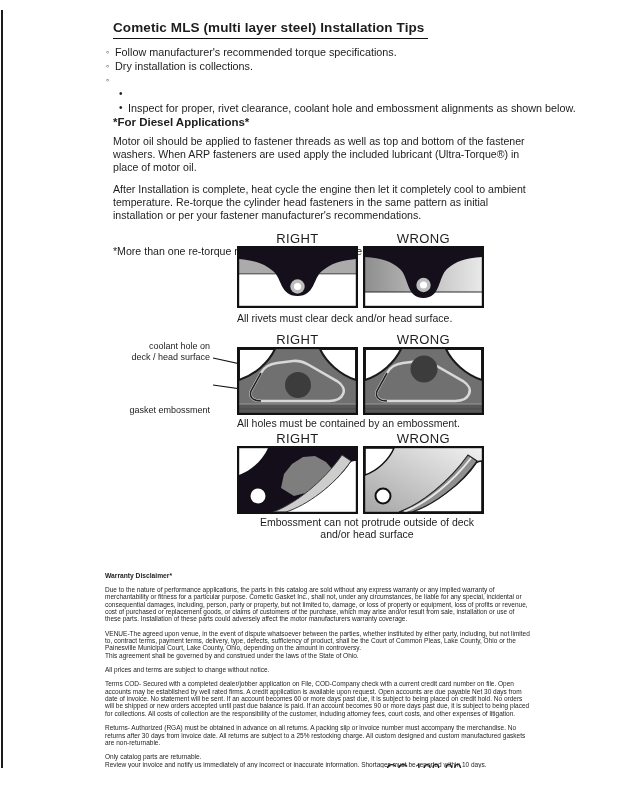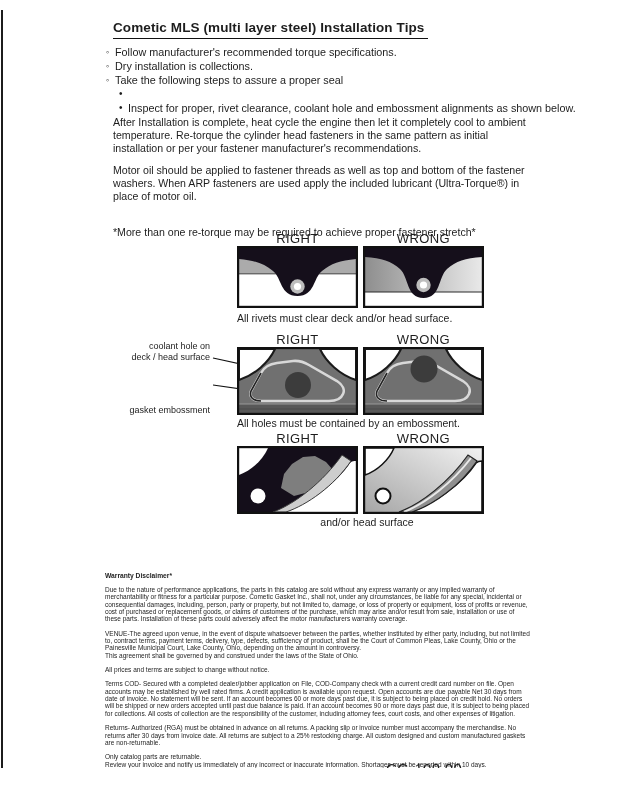--- a/index.html
+++ b/index.html
@@ -59,34 +59,34 @@
     <div class="b-row">
       <span class="b-glyph">◦</span>
       <span>Follow manufacturer's recommended torque specifications.</span>
     </div>
     <div class="b-row">
       <span class="b-glyph">◦</span>
       <span>Dry installation is collections.</span>
     </div>
     <div class="b-row">
       <span class="b-glyph">◦</span>
-      <span>Take the following steps to assure a proper seal</span>
     </div>
     <div class="b-row sub">
       <span class="b-glyph dot">•</span>
     </div>
     <div class="b-row sub">
       <span class="b-glyph dot">•</span>
       <span>Inspect for proper, rivet clearance, coolant hole and embossment alignments as shown below.</span>
     </div>
   </div>
 
   <div class="diesel">
+    <div class="diesel-h">*For Diesel Applications*</div>
+    <p>Motor oil should be applied to fastener threads as well as top and bottom of the fastener washers. When ARP fasteners are used apply the included lubricant (Ultra-Torque®) in place of motor oil.</p>
     <p>After Installation is complete, heat cycle the engine then let it completely cool to ambient temperature. Re-torque the cylinder head fasteners in the same pattern as initial installation or per your fastener manufacturer's recommendations.</p>
-    <p>Motor oil should be applied to fastener threads as well as top and bottom of the fastener washers. When ARP fasteners are used apply the included lubricant (Ultra-Torque®) in place of motor oil.</p>
     <p class="note">*More than one re-torque may be required to achieve proper fastener stretch*</p>
   </div>
 
   <div class="fig-label" style="left:237px;top:231px;">RIGHT</div>
   <div class="fig-label" style="left:363px;top:231px;">WRONG</div>
 
   <div class="fig-panel" style="left:237px;top:246px;">
     <svg viewBox="0 0 121 62">
       <rect x="1" y="1" width="119" height="60" fill="#ffffff"></rect>
       <rect x="2" y="13" width="117" height="15" fill="#ababab"></rect>
@@ -193,20 +193,21 @@
       <path d="M119,15 V66 H48 C72,57 99,38 113,17 C115,15 117,15 119,15 Z" fill="#ffffff" stroke="#111" stroke-width="1.5"></path>
       <path d="M36,66 C58,58 86,36 105,9 L114,15 C97,40 70,59 49,66 Z" fill="#8f8f8f" stroke="#222" stroke-width="1.2"></path>
       <path d="M41,66 C63,57 89,37 108,12" stroke="#e8e8e8" stroke-width="2" fill="none"></path>
       <path d="M2,2 H31 C26,14 14,25 2,29 Z" fill="#ffffff" stroke="#111" stroke-width="1.5"></path>
       <circle cx="20" cy="50" r="7.5" fill="#ffffff" stroke="#111" stroke-width="2"></circle>
       <rect x="1" y="1" width="119" height="66" fill="none" stroke="#111111" stroke-width="2.4"></rect>
     </svg>
   </div>
 
   <div class="fig-caption" style="top:517px;width:260px;">
+    <span style="display:block;">Embossment can not protrude outside of deck</span>
     <span style="display:block;">and/or head surface</span>
   </div>
 
   <div class="legal">
     <div class="legal-h">Warranty Disclaimer*</div>
     <p>Due to the nature of performance applications, the parts in this catalog are sold without any express warranty or any implied warranty of merchantability or fitness for a particular purpose.  Cometic Gasket Inc., shall not, under any circumstances, be liable for any special, incidental or consequential damages, including, person, party or property, but not limited to, damage, or loss of property or equipment, loss of profits or revenue, cost of purchased or replacement goods, or claims of customers of the purchase, which may arise and/or result from sale, installation or use of these parts.  Installation of these parts could adversely affect the motor manufacturers warranty coverage.</p>
     <p>
       <span class="ln">VENUE-The agreed upon venue, in the event of dispute whatsoever between the parties, whether instituted by either party, including, but not limited to, contract terms, payment terms, delivery, type, defects, sufficiency of product, shall be the Court of Common Pleas, Lake County, Ohio or the Painesville Municipal Court, Lake County, Ohio, depending on the amount in controversy.</span>
       <span class="ln">This agreement shall be governed by and construed under the laws of the State of Ohio.</span>
     </p>

